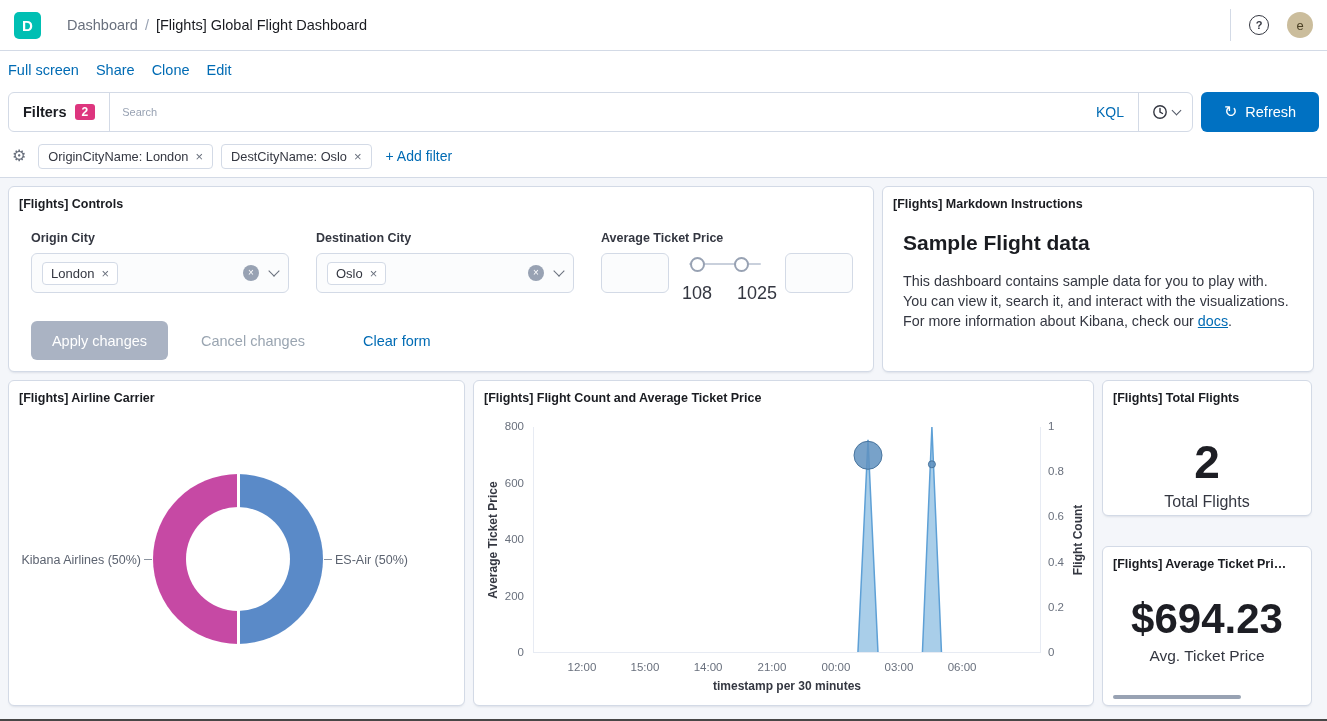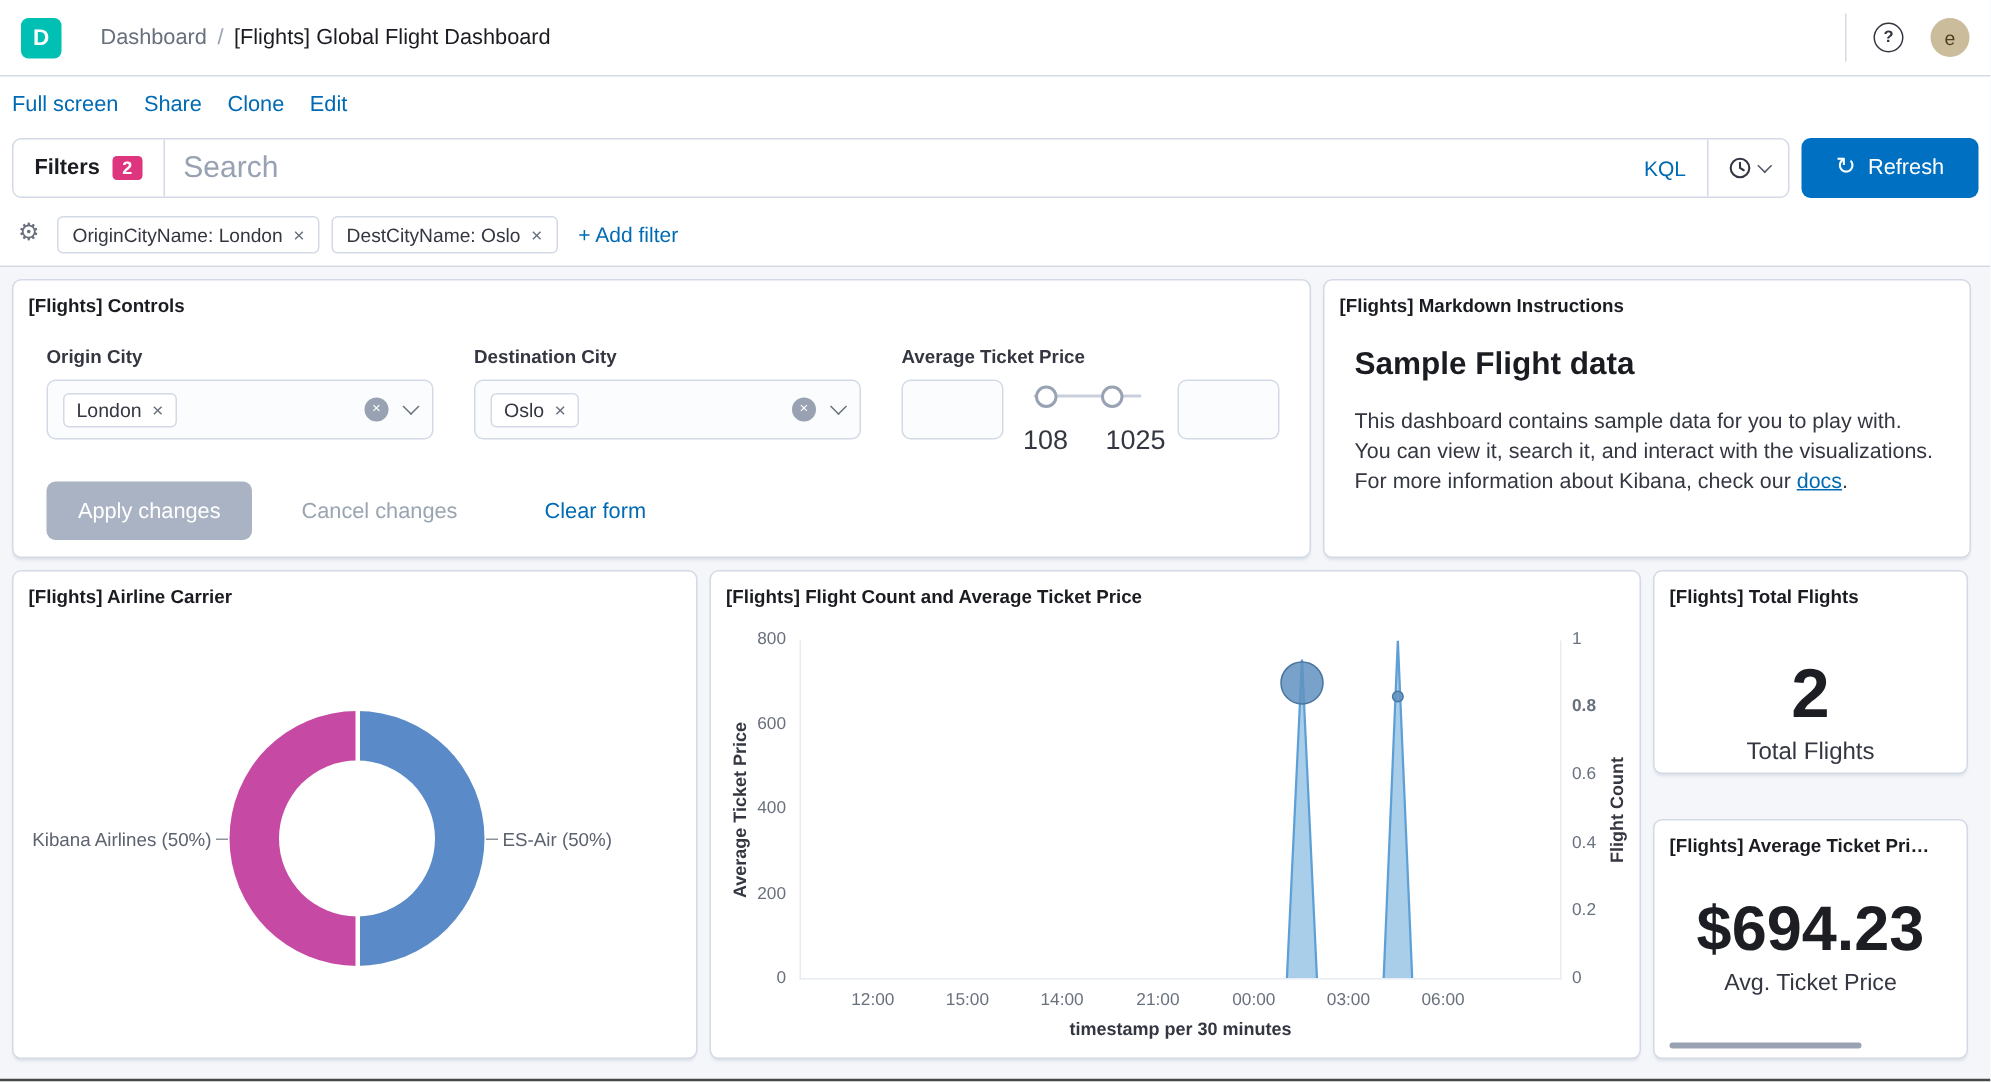--- a/index.html
+++ b/index.html
@@ -28,21 +28,21 @@
   .action-links{height:38px;display:flex;align-items:center;padding:0 8px;gap:17px;}
   .action-link{color:var(--link);font-size:14.5px;font-weight:500;}
 
   
   .query-bar{height:46px;display:flex;align-items:center;padding:0 8px;gap:8px;}
   .query-group{flex:1;height:40px;display:flex;align-items:stretch;border:1px solid var(--border);border-radius:6px;background:#fff;overflow:hidden;}
   .filters-toggle{display:flex;align-items:center;gap:8px;padding:0 14px;border-right:1px solid var(--border);}
   .filters-label{font-size:14.5px;font-weight:600;color:var(--title);}
   .filters-badge{background:var(--accent);color:#fff;font-size:12px;font-weight:600;padding:1px 7px;border-radius:3px;}
   .search-wrap{flex:1;display:flex;align-items:center;}
-  .search-input{flex:1;border:none;outline:none;font-size:20px;padding:0 12px;font-family:"Liberation Sans",sans-serif;color:var(--text);background:transparent;}
+  .search-input{flex:1;border:none;outline:none;font-size:11px;padding:0 12px;font-family:"Liberation Sans",sans-serif;color:var(--text);background:transparent;}
   .search-input::placeholder{color:#98A2B3;}
   .kql{color:var(--link);font-size:14px;padding:0 14px;}
   .clock-btn{width:54px;display:flex;align-items:center;justify-content:center;gap:5px;border-left:1px solid var(--border);}
   .chev{display:inline-block;width:7px;height:7px;border-right:1.6px solid #525866;border-bottom:1.6px solid #525866;transform:rotate(45deg);margin-top:-3px;}
   .time-section{width:426px;display:flex;align-items:center;padding:0 14px;border-left:1px solid var(--border);}
   .time-range{font-size:14.5px;color:var(--text);}
   .show-dates{margin-left:auto;color:var(--link);font-size:14.5px;font-weight:500;}
   .refresh-btn{width:118px;height:40px;border:none;border-radius:6px;background:var(--primary);color:#fff;font-size:14.5px;font-weight:500;display:flex;align-items:center;justify-content:center;gap:8px;font-family:"Liberation Sans",sans-serif;}
   .refresh-glyph{font-size:16px;line-height:1;}
 
@@ -265,21 +265,21 @@
         <div class="axis-title xtitle" data-interactable="false">timestamp per 30 minutes</div>
       <div class="tick" data-interactable="false" style="left: 0px; width: 42px; text-align: right; top: 230px;">0</div>
           <div class="tick" data-interactable="false" style="left: 0px; width: 42px; text-align: right; top: 173.5px;">200</div>
           <div class="tick" data-interactable="false" style="left: 0px; width: 42px; text-align: right; top: 117px;">400</div>
           <div class="tick" data-interactable="false" style="left: 0px; width: 42px; text-align: right; top: 60.5px;">600</div>
           <div class="tick" data-interactable="false" style="left: 0px; width: 42px; text-align: right; top: 4px;">800</div>
           <div class="tick" data-interactable="false" style="left: 566px; top: 230px;">0</div>
           <div class="tick" data-interactable="false" style="left: 566px; top: 184.8px;">0.2</div>
           <div class="tick" data-interactable="false" style="left: 566px; top: 139.6px;">0.4</div>
           <div class="tick" data-interactable="false" style="left: 566px; top: 94.4px;">0.6</div>
-          <div class="tick" data-interactable="false" style="left: 566px; top: 49.2px; font-weight: bold;">0.8</div>
+          <div class="tick" data-interactable="false" style="left: 566px; top: 49.2px;">0.8</div>
           <div class="tick" data-interactable="false" style="left: 566px; top: 4px;">1</div>
           <div class="tick" data-interactable="false" style="left: 74.895px; width: 50px; text-align: center; top: 245px;">12:00</div>
           <div class="tick" data-interactable="false" style="left: 137.972px; width: 50px; text-align: center; top: 245px;">15:00</div>
           <div class="tick" data-interactable="false" style="left: 201.048px; width: 50px; text-align: center; top: 245px;">14:00</div>
           <div class="tick" data-interactable="false" style="left: 264.972px; width: 50px; text-align: center; top: 245px;">21:00</div>
           <div class="tick" data-interactable="false" style="left: 328.895px; width: 50px; text-align: center; top: 245px;">00:00</div>
           <div class="tick" data-interactable="false" style="left: 391.972px; width: 50px; text-align: center; top: 245px;">03:00</div>
           <div class="tick" data-interactable="false" style="left: 455.048px; width: 50px; text-align: center; top: 245px;">06:00</div>
         </div>
     </section>

